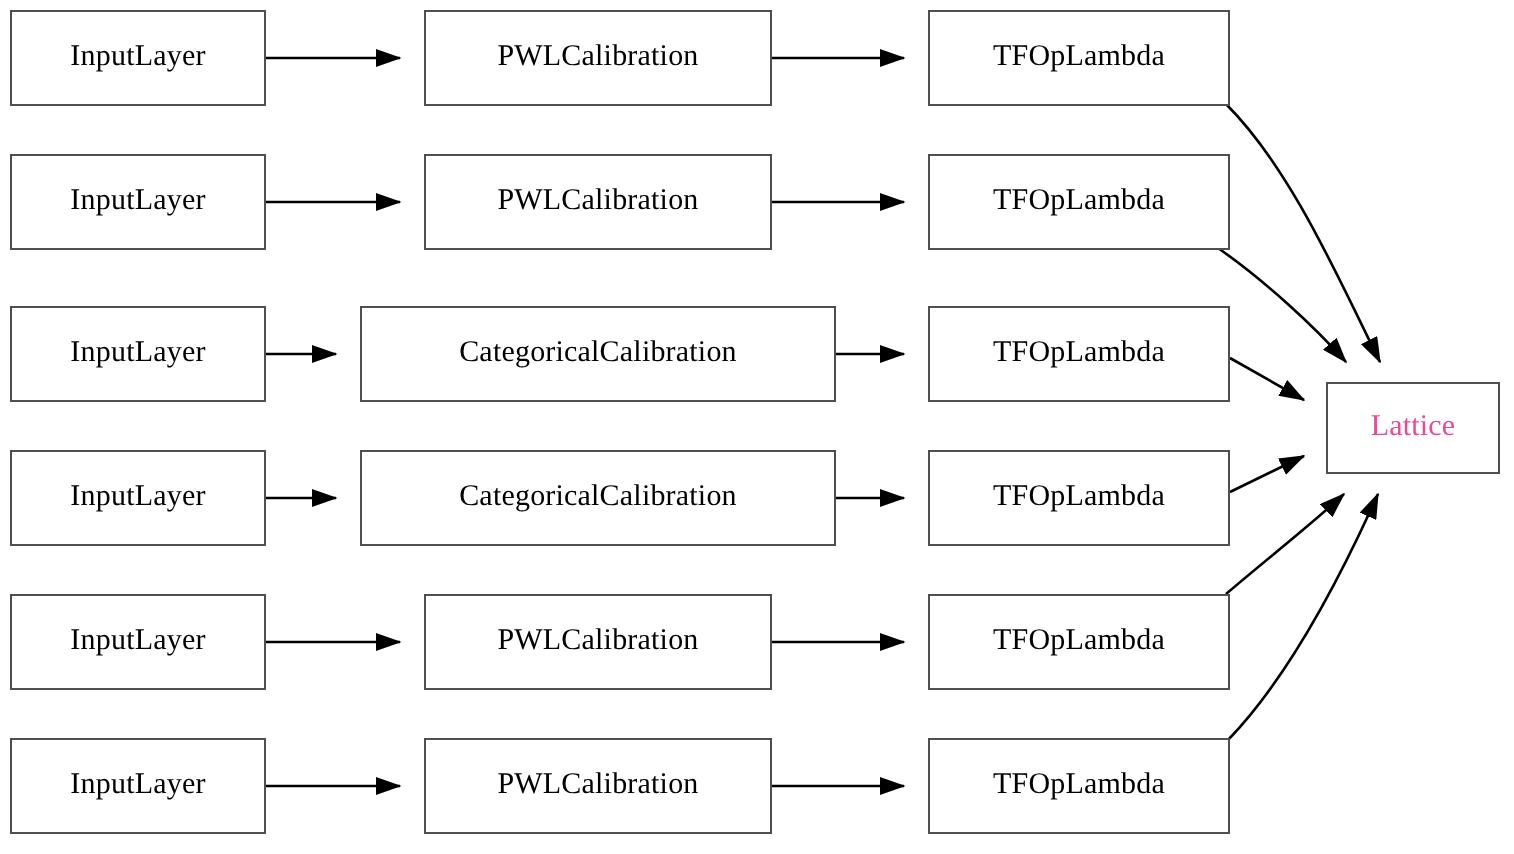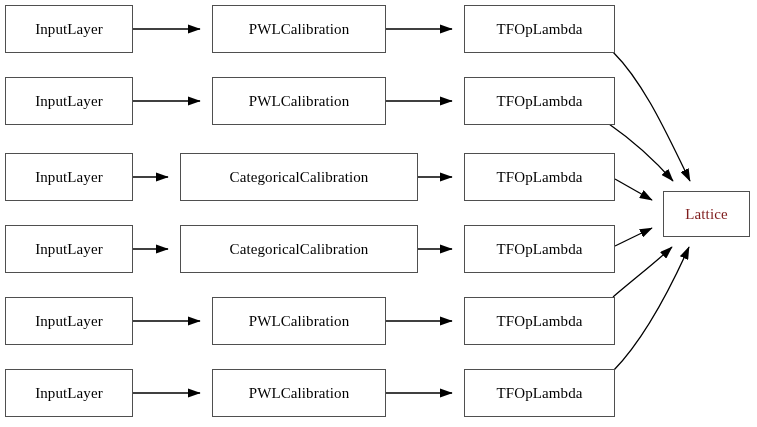--- a/index.html
+++ b/index.html
@@ -126,18 +126,18 @@
       </div>
       <div class="node" style="left: 464px; top: 225px; width: 151px; height: 48px; border-color: rgb(79, 79, 79); background: rgb(255, 255, 255); color: rgb(0, 0, 0);">
         <span class="node-label">TFOpLambda</span>
       </div>
       <div class="node" style="left: 464px; top: 297px; width: 151px; height: 48px; border-color: rgb(79, 79, 79); background: rgb(255, 255, 255); color: rgb(0, 0, 0);">
         <span class="node-label">TFOpLambda</span>
       </div>
       <div class="node" style="left: 464px; top: 369px; width: 151px; height: 48px; border-color: rgb(79, 79, 79); background: rgb(255, 255, 255); color: rgb(0, 0, 0);">
         <span class="node-label">TFOpLambda</span>
       </div>
-      <div class="node" style="left: 663px; top: 191px; width: 87px; height: 46px; border-color: rgb(79, 79, 79); background: rgb(255, 255, 255); color: #7f1d1d;">
+      <div class="node" style="left: 663px; top: 191px; width: 87px; height: 46px; border-color: rgb(79, 79, 79); background: rgb(255, 255, 255); color: #ec4899;">
         <span class="node-label">Lattice</span>
       </div>
     </div>
 
 </div>
 
 </body></html>

